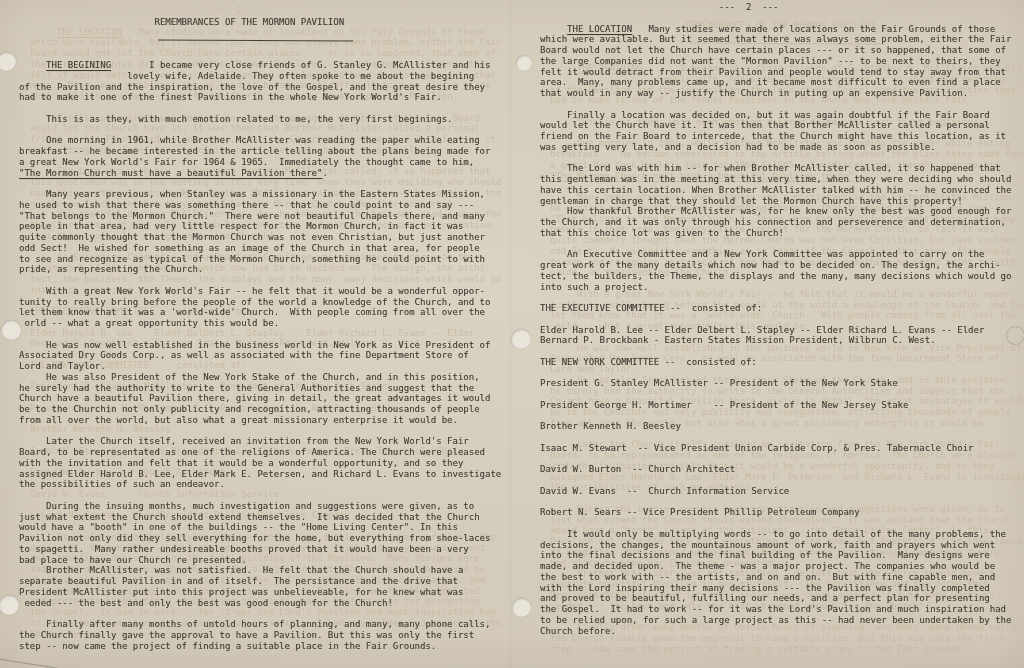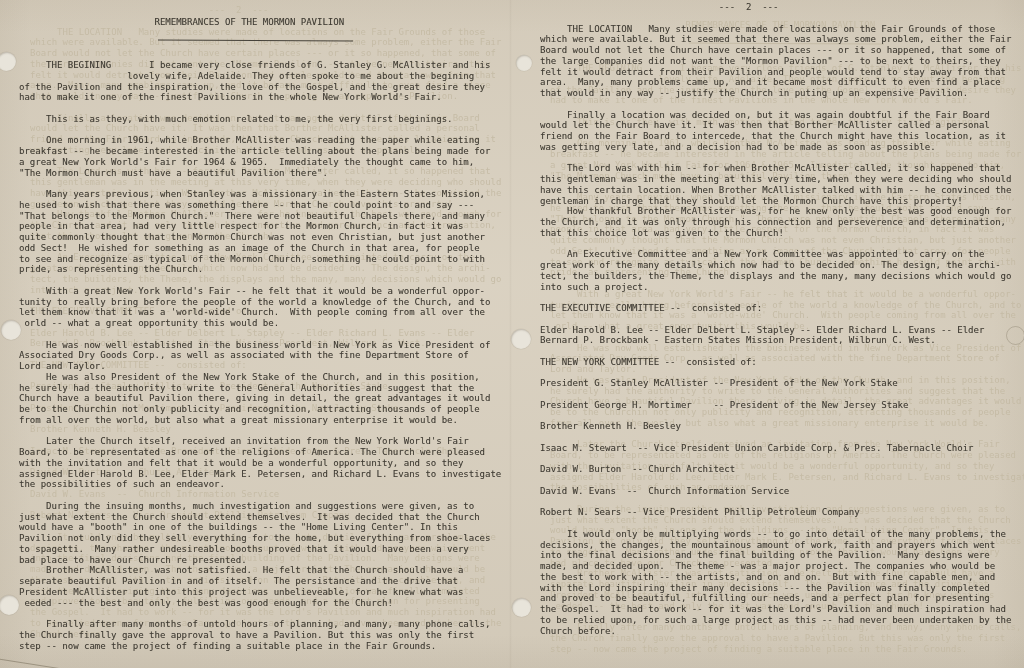--- a/index.html
+++ b/index.html
@@ -22,21 +22,21 @@
   .seam{position:absolute;left:509px;top:0;width:3px;height:668px;
     background:linear-gradient(to right, rgba(0,0,0,0), rgba(96,84,62,0.05), rgba(0,0,0,0));}
   .layer{position:absolute;white-space:pre;}
   .text-layer{z-index:3;text-shadow:0.2px 0.2px 0 rgba(60,56,48,0.30);}
   .ghost-layer{z-index:1;color:#c3b9a2;filter:blur(0.35px);opacity:0.85;}
   #p1-text{left:19px;top:17px;}
   #p1-ghost{left:30px;top:5px;}
   #p2-text{left:28px;top:2px;}
   #p2-ghost{left:38px;top:20px;}
   .line{height:10.75px;white-space:pre;}
-  .u{text-underline-offset:2px;text-decoration-thickness:1px;}
+  .u{text-decoration:underline;text-underline-offset:2px;text-decoration-thickness:1px;}
   .title-rule{
     display:inline-block;margin-left:139px;width:195px;height:0;
     border-top:1.4px solid #46423a;transform:rotate(0.25deg);vertical-align:6px;
   }
   .ghost-layer .title-rule{border-top-color:#c3b9a2;}
   .hole{
     position:absolute;border-radius:50%;background:#e8e4da;z-index:5;
     box-shadow:inset 0.6px 1px 1.6px rgba(70,60,45,0.25), 0 0 0 0.6px rgba(90,80,62,0.10);
   }
   .hole-ring{

